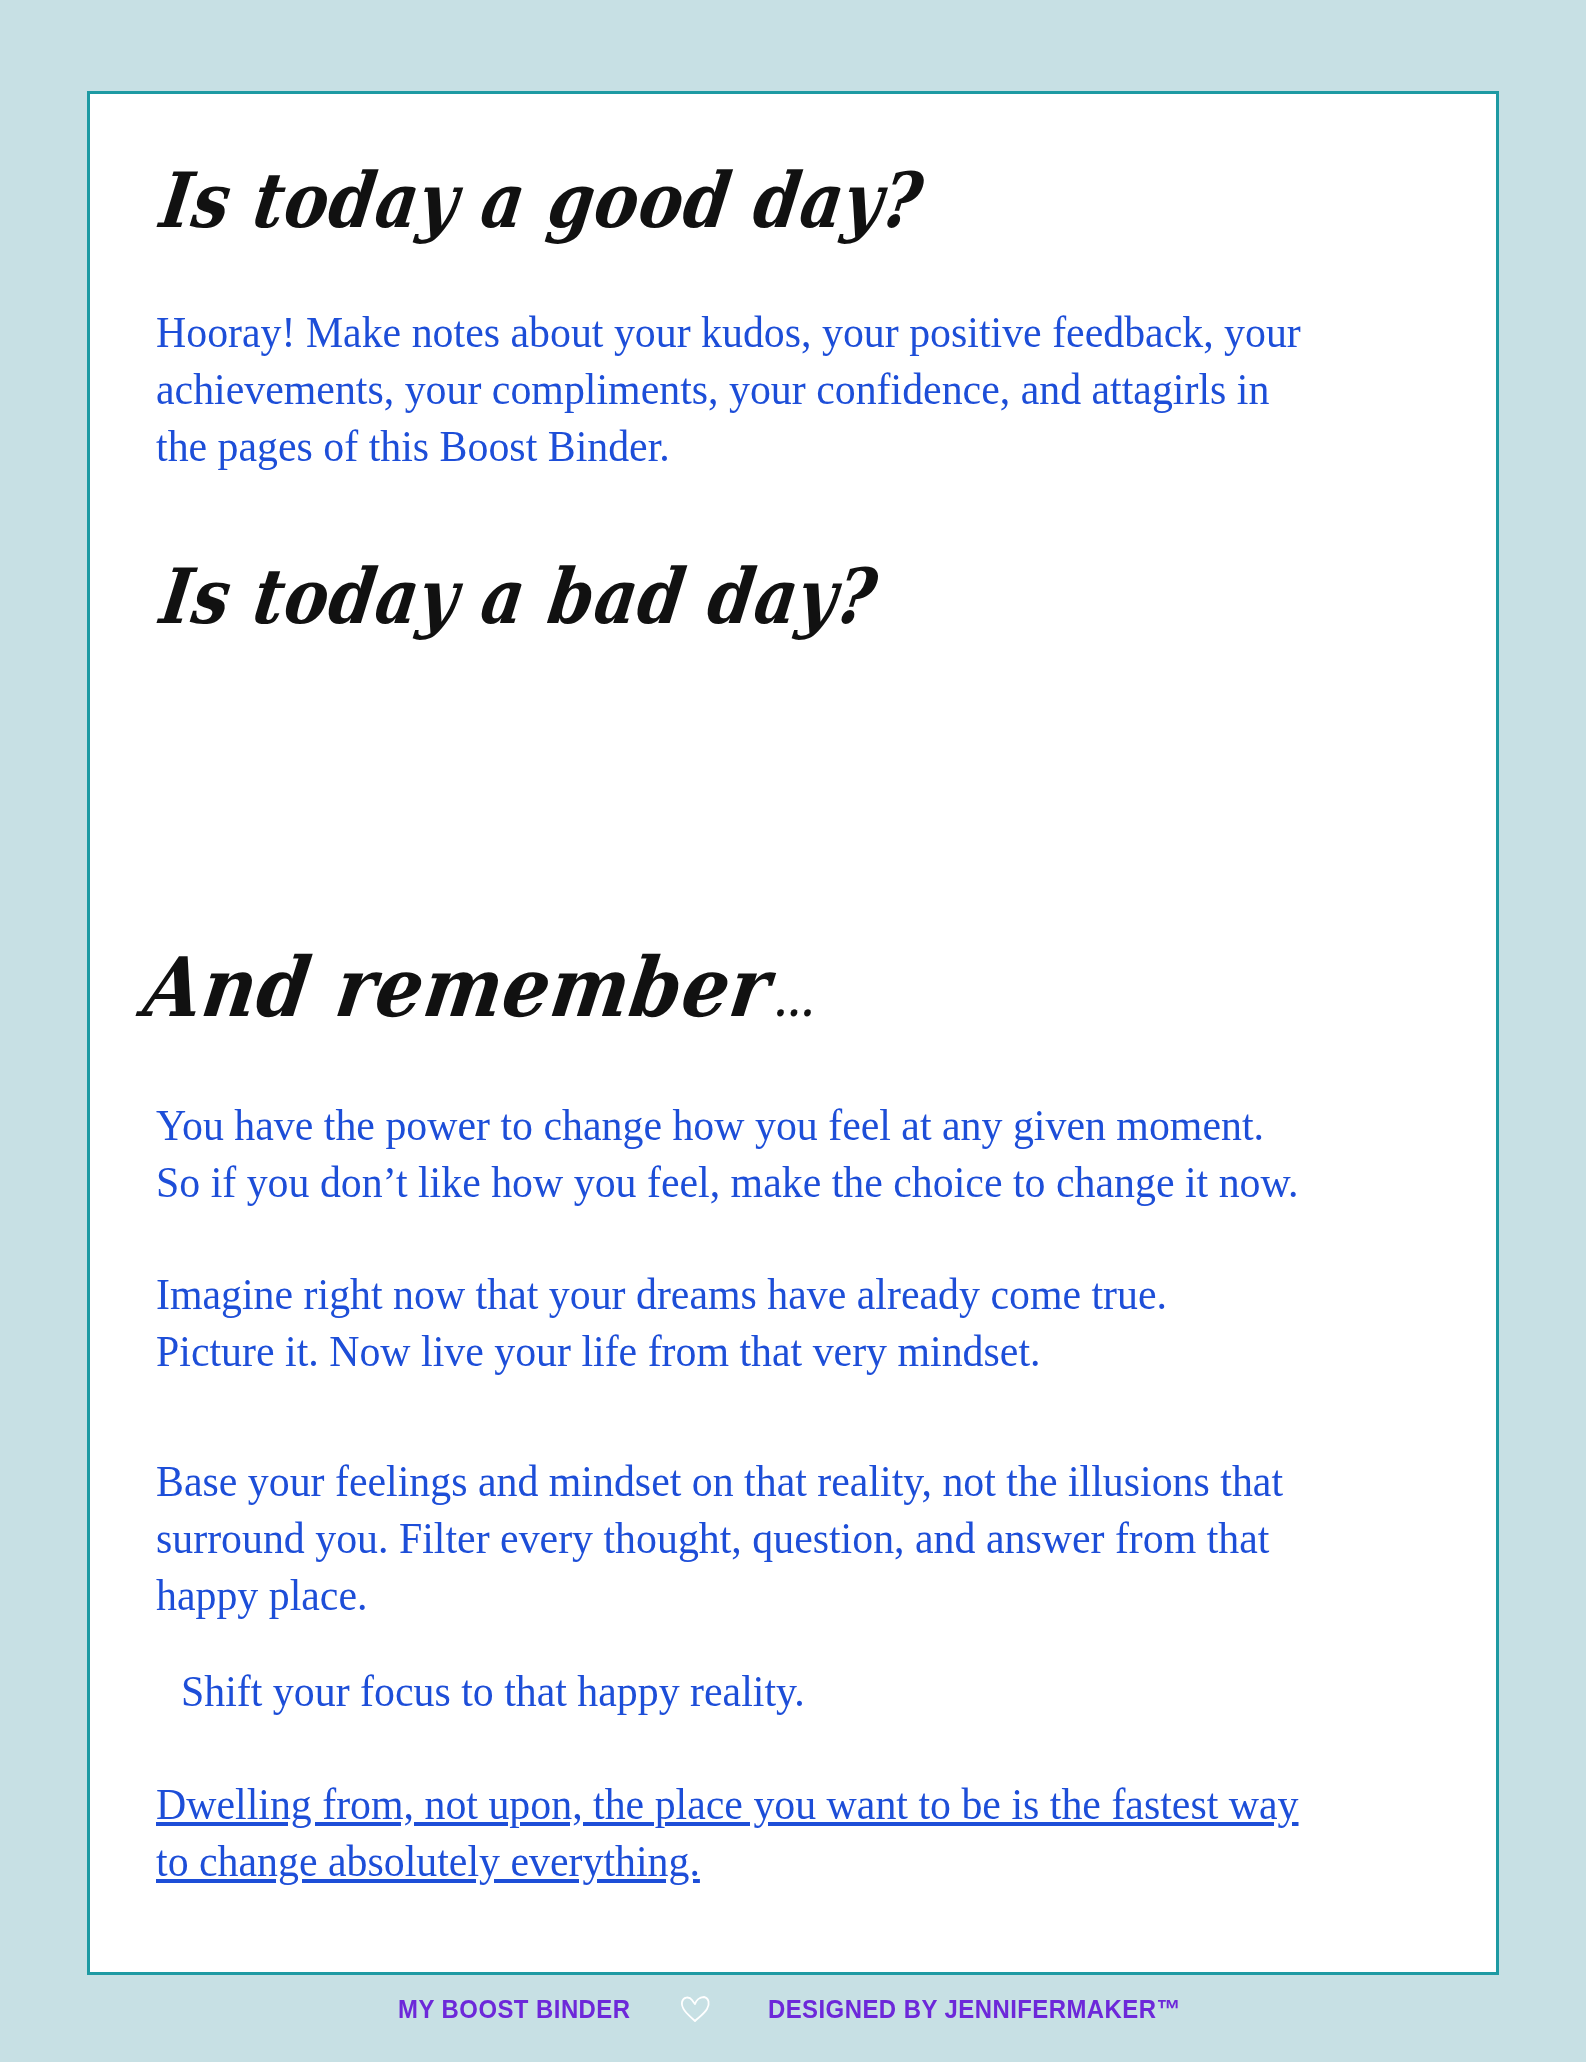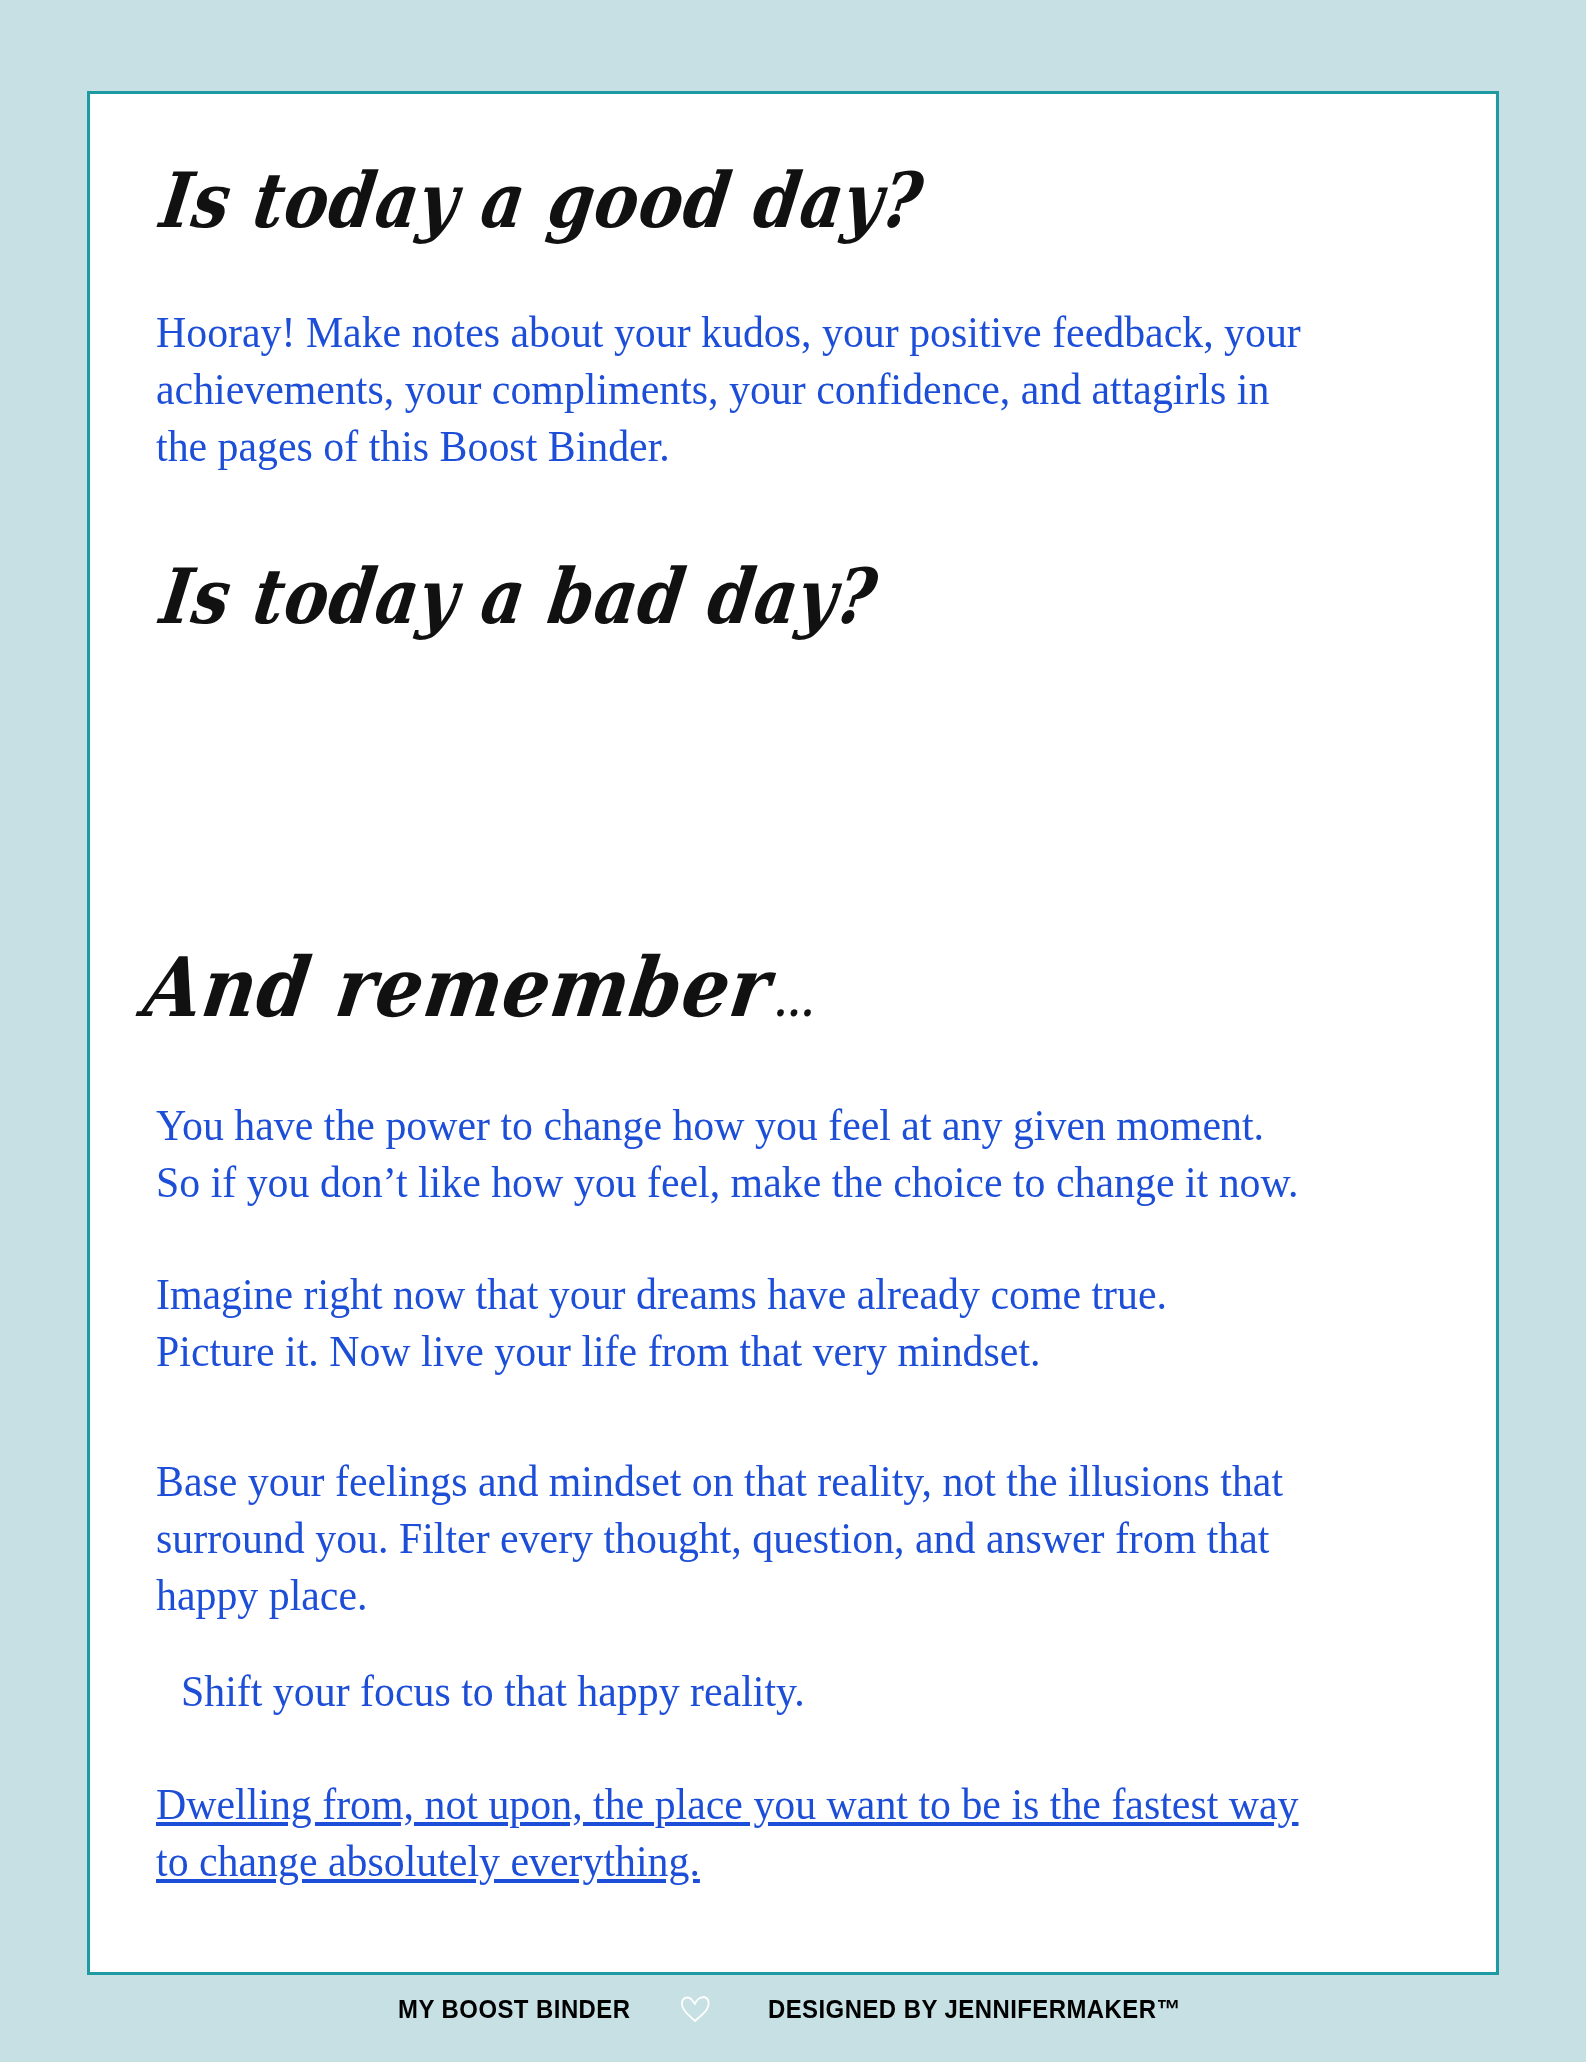--- a/index.html
+++ b/index.html
@@ -85,21 +85,21 @@
     .footer {
       position: absolute;
       left: 0;
       top: 1992px;
       width: 1586px;
       text-align: center;
       font-family: "Liberation Sans", sans-serif;
       font-weight: bold;
       font-size: 26px;
       letter-spacing: 0.5px;
-      color: #000000;
+      color: #6d28d9;
       white-space: nowrap;
     }
     .footer .part {
       display: inline-block;
       vertical-align: middle;
       transform: scaleX(0.92);
     }
     .footer .heart {
       display: inline-block;
       vertical-align: middle;

